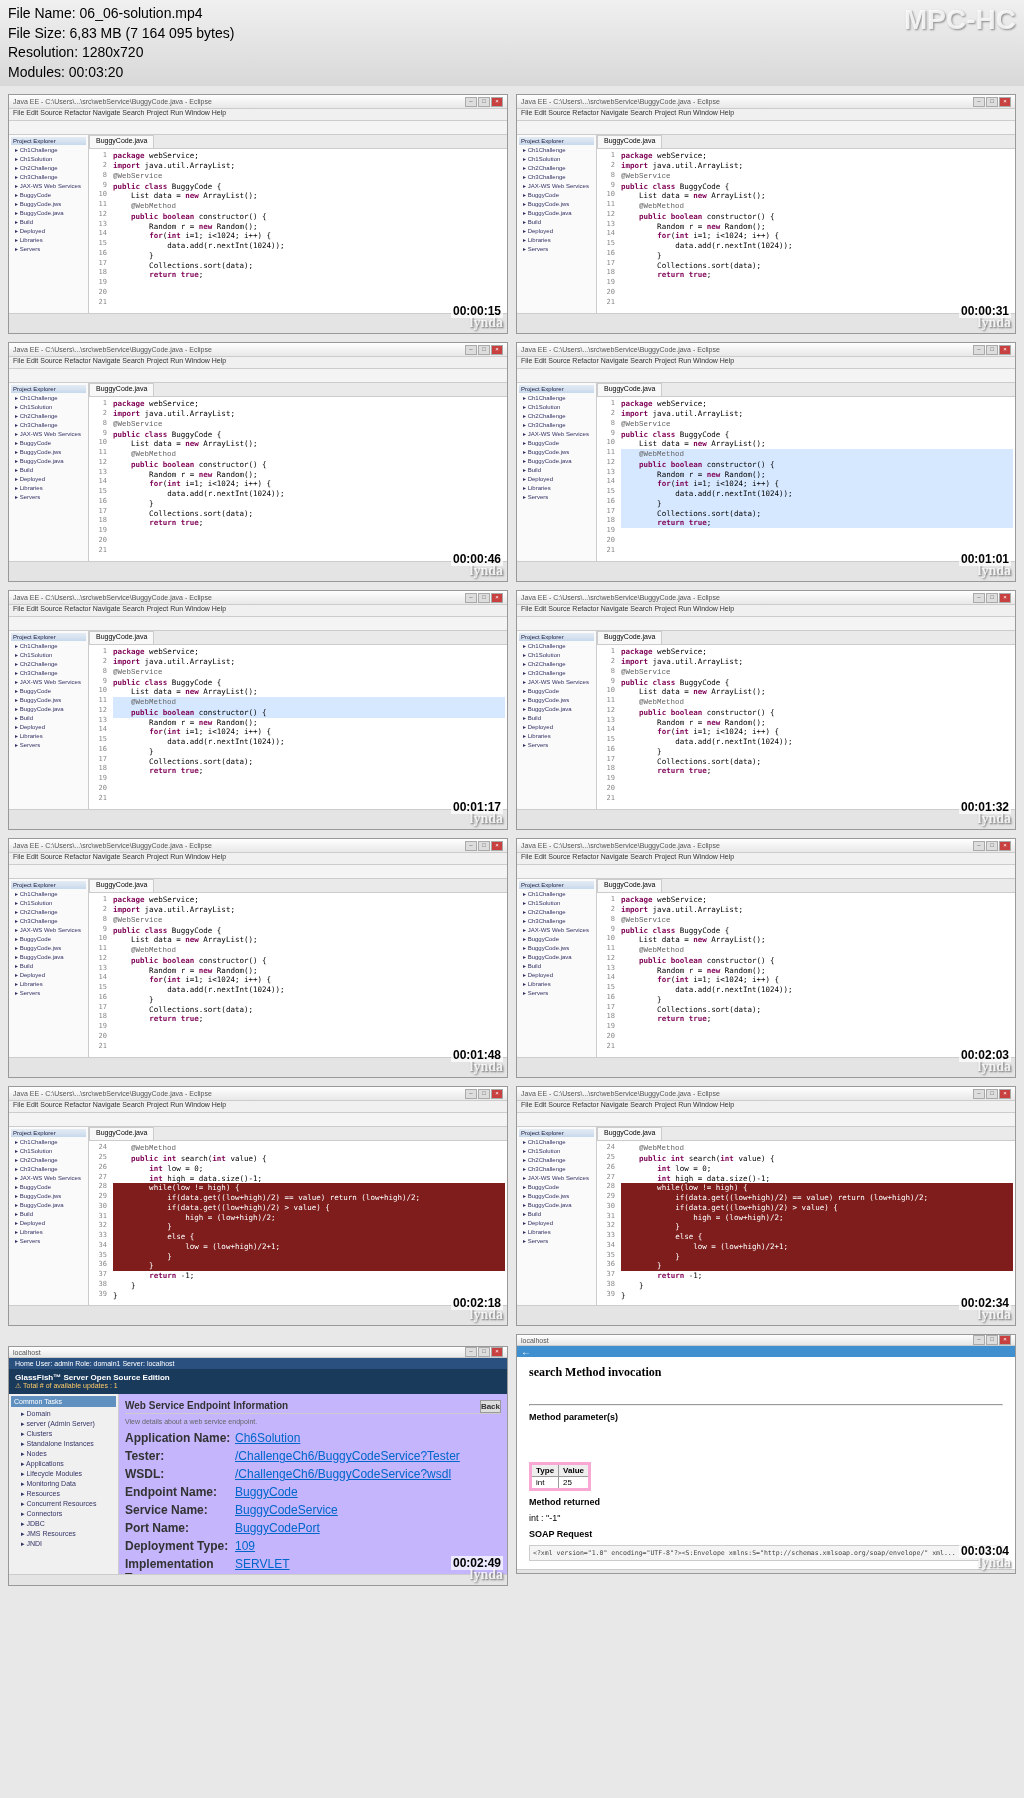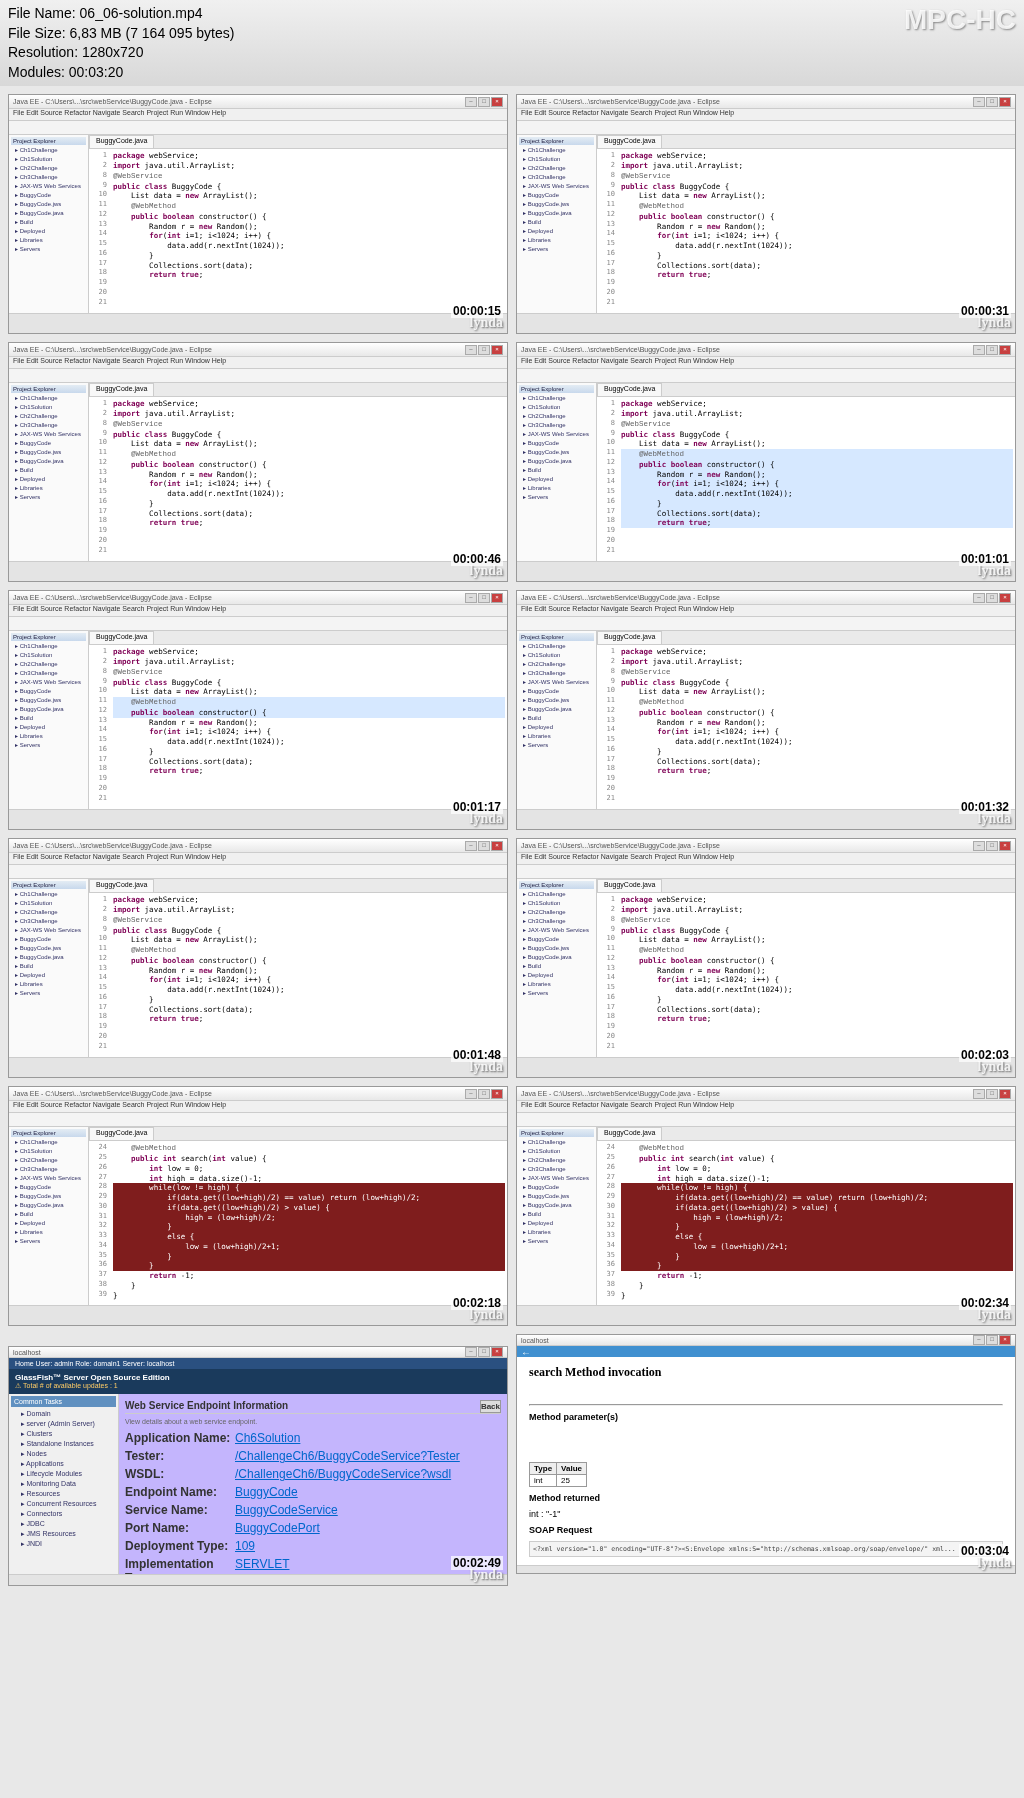--- a/index.html
+++ b/index.html
@@ -43,21 +43,21 @@
 .gf-side .hdr2 { background:#6090c0; color:#fff; padding:2px 3px; margin-bottom:2px; }
 .gf-side .it { padding:1px 0 1px 10px; color:#336; }
 .gf-main { flex:1; padding:6px; font-size:8px; }
 .gf-main h3 { font-size:10px; color:#333; border-bottom:1px solid #ccc; padding-bottom:2px; margin-bottom:4px; }
 .gf-row { display:flex; padding:2px 0; font-size:12px; }
 .gf-row .lbl { width:110px; font-weight:bold; color:#333; }
 .gf-row .val { color:#0066cc;text-decoration:underline; }
 .invoc { padding:8px 12px; font-size:9px; }
 .invoc h3 { font-size:12px; margin-bottom:24px; font-family:Liberation Serif, serif; }
 .invoc h4 { font-size:9px; margin:6px 0; font-weight:bold; }
-.pt { border:1px solid #f9a8d4; border-collapse:collapse; font-size:8px;margin-top:40px; }
+.pt { border:3px solid #f9a8d4; border-collapse:collapse; font-size:8px;margin-top:40px; }
 .pt th, .pt td { border:1px solid #999; padding:1px 4px; }
 .pt th { background:#eee; }
 .soap { background:#f4f4f4; border:1px solid #ccc; padding:3px; font-size:6.5px; font-family:monospace; color:#444; margin-top:4px; }
 </style>
 </head>
 <body>
 
 <div class="header">
   <div class="fileinfo">
     <div><span>File Name:</span> <span>06_06-solution.mp4</span></div>

